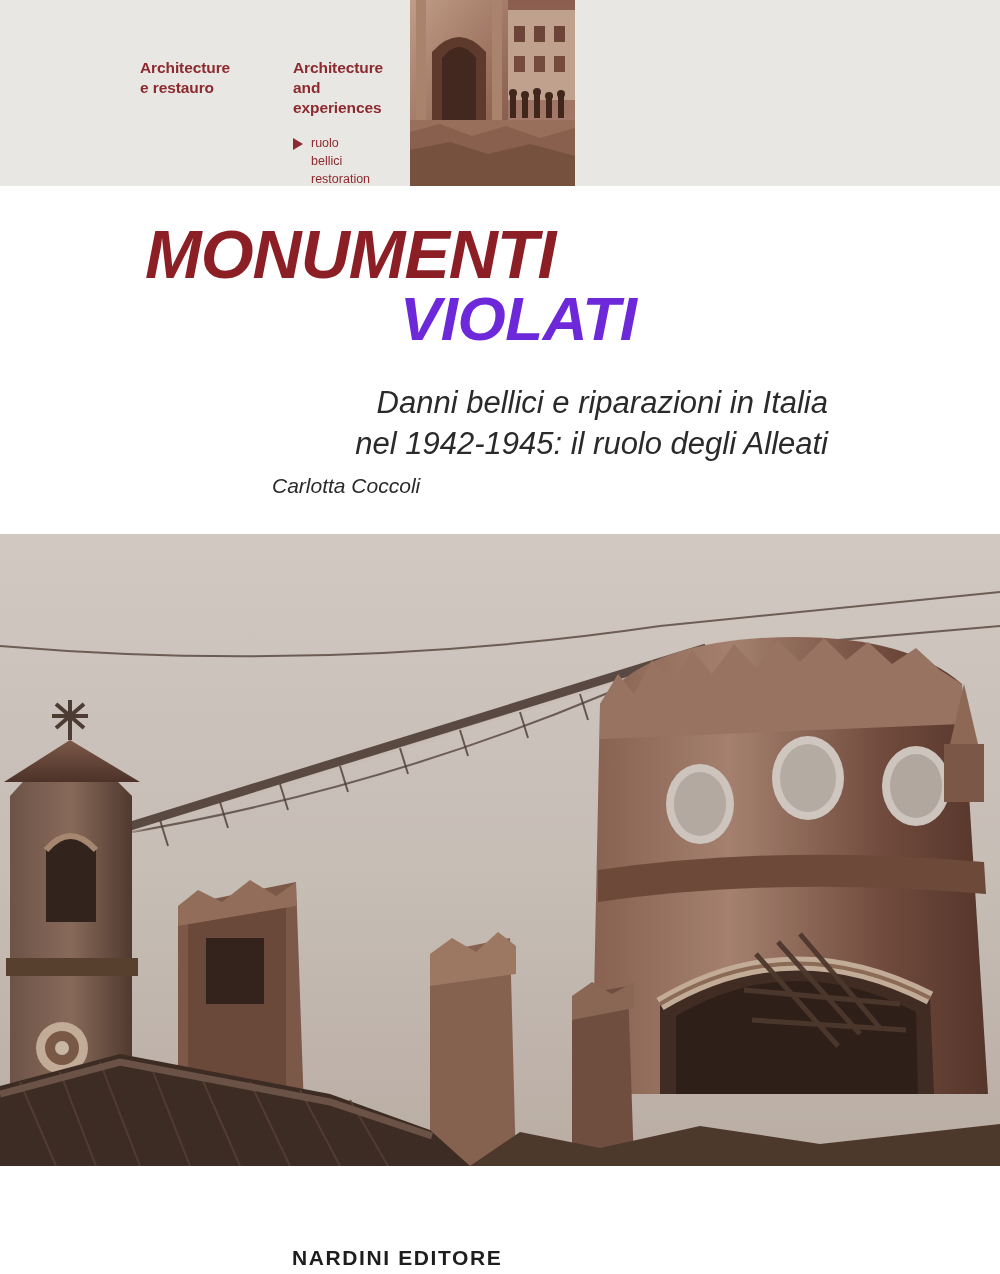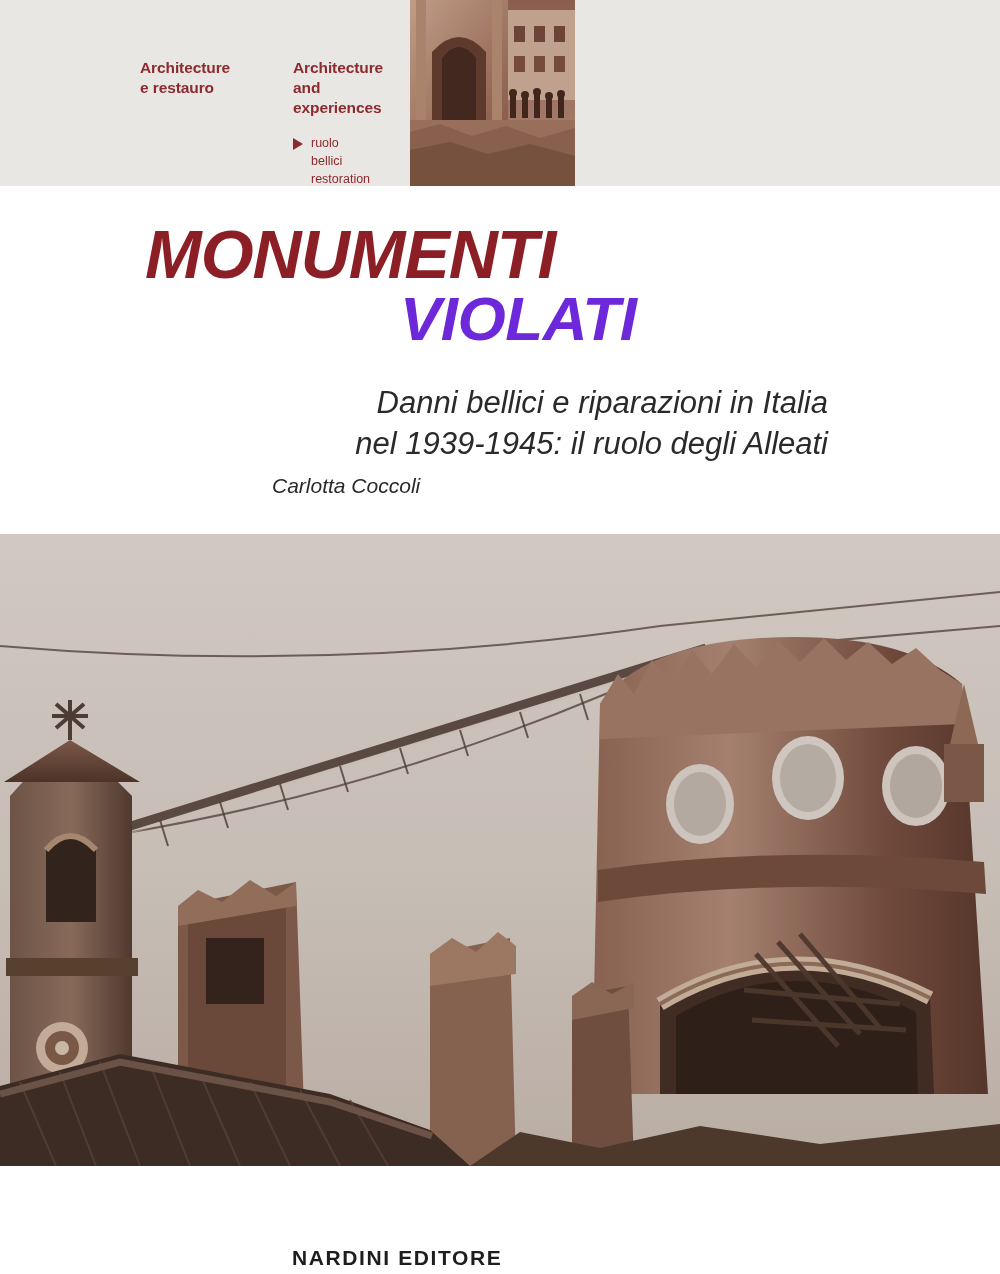--- a/index.html
+++ b/index.html
@@ -249,21 +249,21 @@
         <rect x="0" y="0" width="165" height="186" fill="#7a4a38" opacity="0.12"></rect>
       </svg>
     </div>
   </div>
 
   <div class="title-block">
     <div class="main-title">MONUMENTI</div>
     <div class="main-title-2">VIOLATI</div>
     <div class="subtitle">
       <div>Danni bellici e riparazioni in Italia</div>
-      <div>nel 1939-1945: il ruolo degli Alleati</div>
+      <div>nel 1942-1945: il ruolo degli Alleati</div>
     </div>
     <div class="author">Carlotta Coccoli</div>
   </div>
 
   <div class="main-photo">
     <svg width="1000" height="632" viewBox="0 0 1000 632" xmlns="http://www.w3.org/2000/svg" role="img" aria-label="bombed domed church ruins">
       <defs>
         <linearGradient id="sky" x1="0" y1="0" x2="0" y2="1">
           <stop offset="0%" stop-color="#d8d2cc"></stop>
           <stop offset="55%" stop-color="#cdc6bf"></stop>

